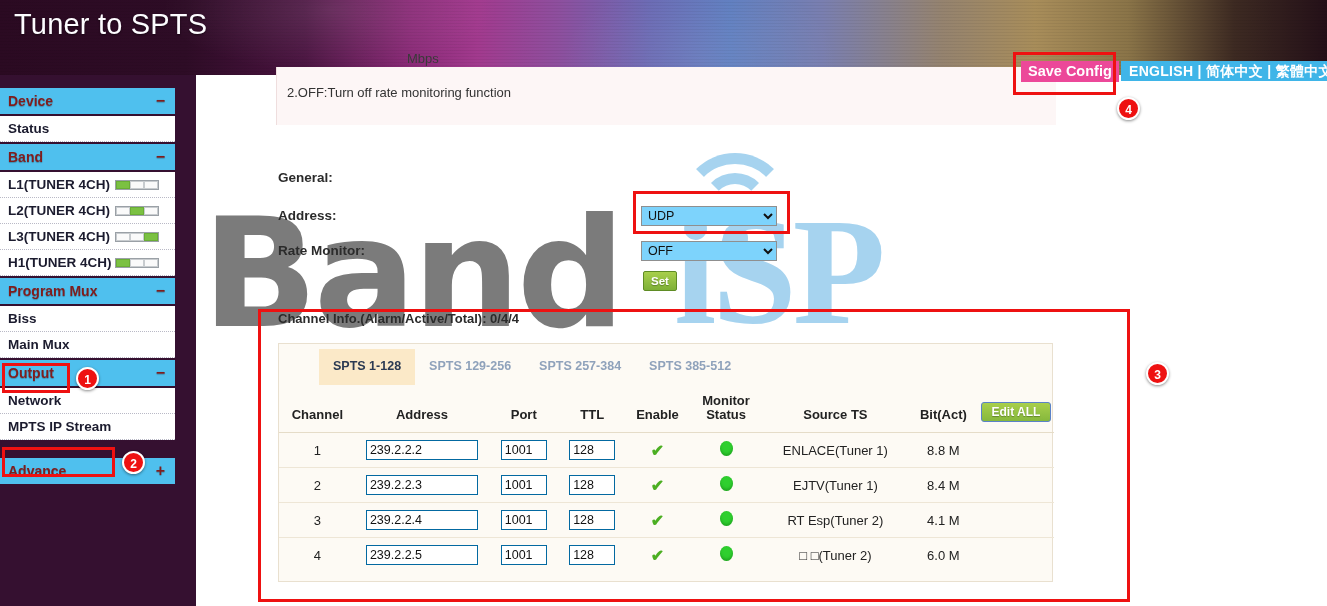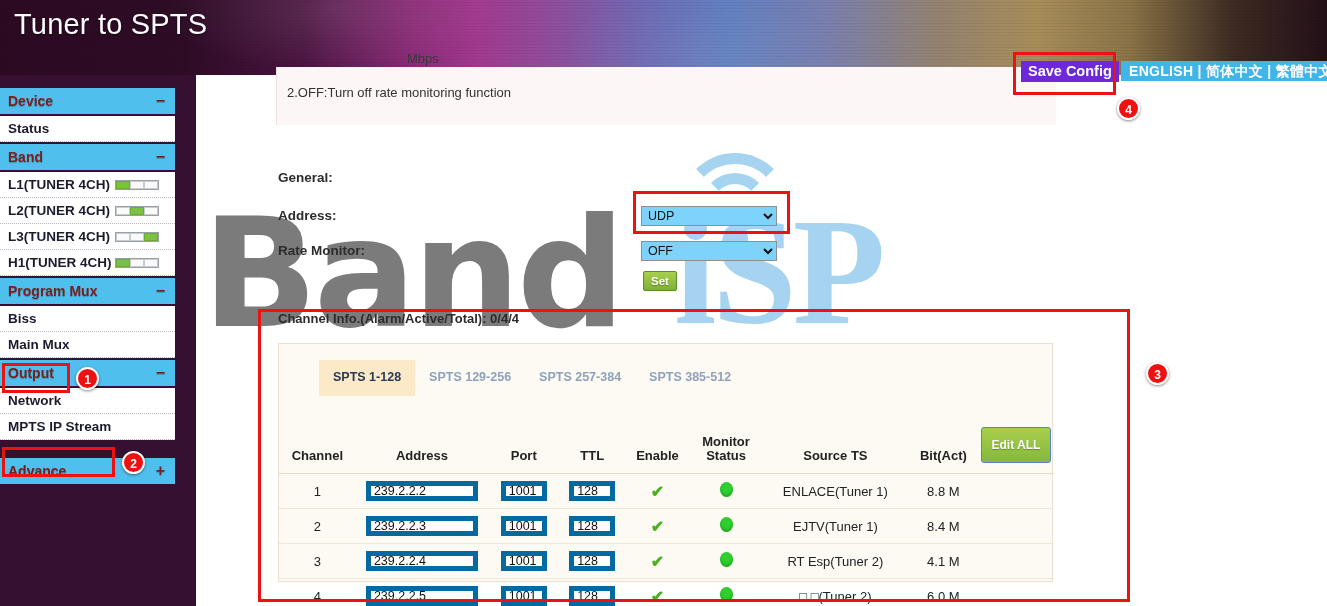--- a/index.html
+++ b/index.html
@@ -32,21 +32,21 @@
   .app-title {
     position: absolute; left: 14px; top: 8px;
     font-size: 29px; color: #fdfcff; letter-spacing: .2px;
     text-shadow: 0 1px 2px rgba(0,0,0,.5);
     z-index: 4;
   }
 
   
   .save-config {
     position: absolute; left: 1021px; top: 61px;
-    background: #6d28d9; color: #ffffff;
+    background: #ec4899; color: #ffffff;
     font-size: 14.5px; font-weight: bold;
     padding: 2px 7px 3px 7px; z-index: 6;
     white-space: nowrap;
   }
   .lang-bar {
     position: absolute; left: 1121px; top: 61px; height: 20px;
     background: #3fb5e8; color: #ffffff;
     font-size: 14px; font-weight: bold;
     padding: 2px 8px; z-index: 5; white-space: nowrap;
     letter-spacing: .3px;
@@ -148,55 +148,54 @@
   }
 
   .chan-info { position: absolute; left: 82px; top: 236px; font-size: 13px; font-weight: bold; color: #2b2b2b; }
 
   
   .card {
     position: absolute; left: 82px; top: 268px;
     width: 775px; height: 239px;
     background: #fdfaf4; border: 1px solid #e9e0cf;
   }
-  .tabs { position: absolute; left: 40px; top: 16px; display: flex; align-items: center; }
+  .tabs { position: absolute; left: 40px; top: 5px; display: flex; align-items: center; }
   .tab {
     font-size: 12.5px; font-weight: bold; color: #8fa2bb;
     padding: 10px 14px 12px 14px; white-space: nowrap;
   }
   .tab.active { background: #fbe9c8; color: #2b3a52; }
 
   table.spts { position: absolute; left: 0; top: 46px; width: 775px; border-collapse: collapse; }
   table.spts th {
     font-size: 13px; font-weight: bold; color: #222;
     padding: 4px 2px 10px 2px; vertical-align: bottom; text-align: center;
     border-bottom: 1px solid #e5dcc8;
   }
   table.spts td {
     font-size: 13px; color: #222; text-align: center;
     height: 35px; border-bottom: 1px solid #eee6d6;
   }
   table.spts tr:last-child td { border-bottom: none; }
   input.cell {
     font-size: 12.5px; font-family: "Liberation Sans", sans-serif;
-    border: 5px solid #0369a1; background: #fff; color: #111;
+    border: 1px solid #0369a1; background: #fff; color: #111;
     height: 20px; padding: 0 3px;
   }
   input.addr { width: 112px; }
   input.port { width: 46px; }
   input.ttl  { width: 46px; }
   .tick { color: #4caf22; font-size: 16px; font-weight: bold; }
   .led { display: inline-block; width: 13px; height: 15px; border-radius: 50%; background: #2fcf2f; box-shadow: inset 0 -2px 3px rgba(0,90,0,.35); }
   .btn-editall {
-    display: inline-block; padding: 10px 10px;
+    display: inline-block; padding: 2px 10px;
     background: linear-gradient(180deg, #a8cf4c 0%, #86b83c 100%);
     border: 1px solid #5b82c9; border-radius: 3px;
     color: #fff; font-size: 12px; font-weight: bold;
     text-shadow: 0 1px 1px rgba(0,0,0,.3);
-    margin-top: 33px;
   }
 
   
   .redbox { position: absolute; border: 3px solid #ee1111; z-index: 20; pointer-events: none; }
   .rb-save   { left: 1013px; top: 52px;  width: 103px; height: 43px; }
   .rb-proto  { left: 633px;  top: 191px; width: 157px; height: 43px; }
   .rb-card   { left: 258px;  top: 309px; width: 872px; height: 293px; }
   .rb-output { left: 2px;    top: 363px; width: 68px;  height: 30px; }
   .rb-spts   { left: 2px;    top: 447px; width: 113px; height: 30px; }
 

